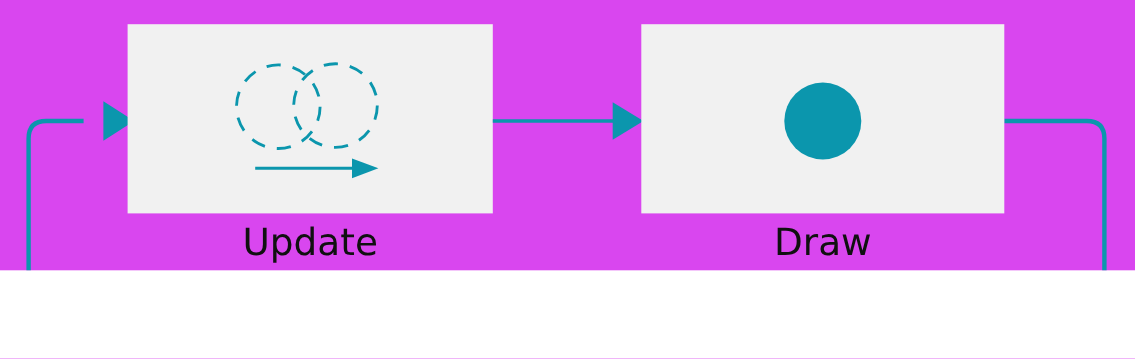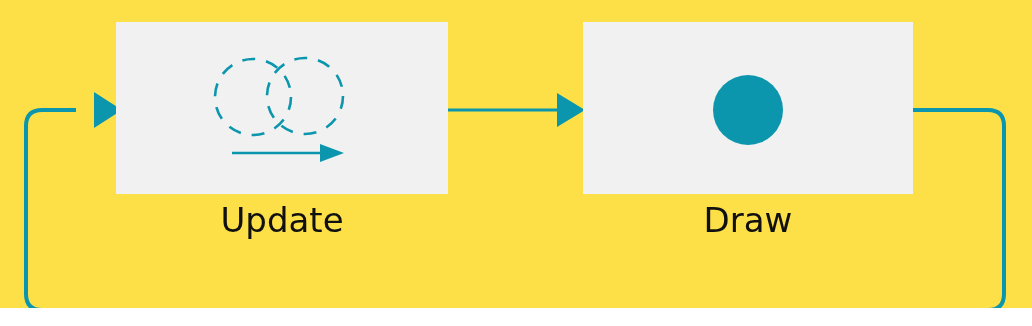--- a/index.html
+++ b/index.html
@@ -6,22 +6,22 @@
     margin: 0;
     padding: 0;
     background: #ffffff;
   }
   body {
     font-family: "DejaVu Sans", sans-serif;
   }
   #diagram-root {
     position: relative;
     width: 1032px;
-    height: 308px;
-    background: #fde047;
+    height: 246px;
+    background: #d946ef;
     overflow: hidden;
   }
   #game-loop-svg {
     position: absolute;
     top: 0;
     left: 0;
     display: block;
   }
   .stage-label {
     font-family: "DejaVu Sans", sans-serif;

